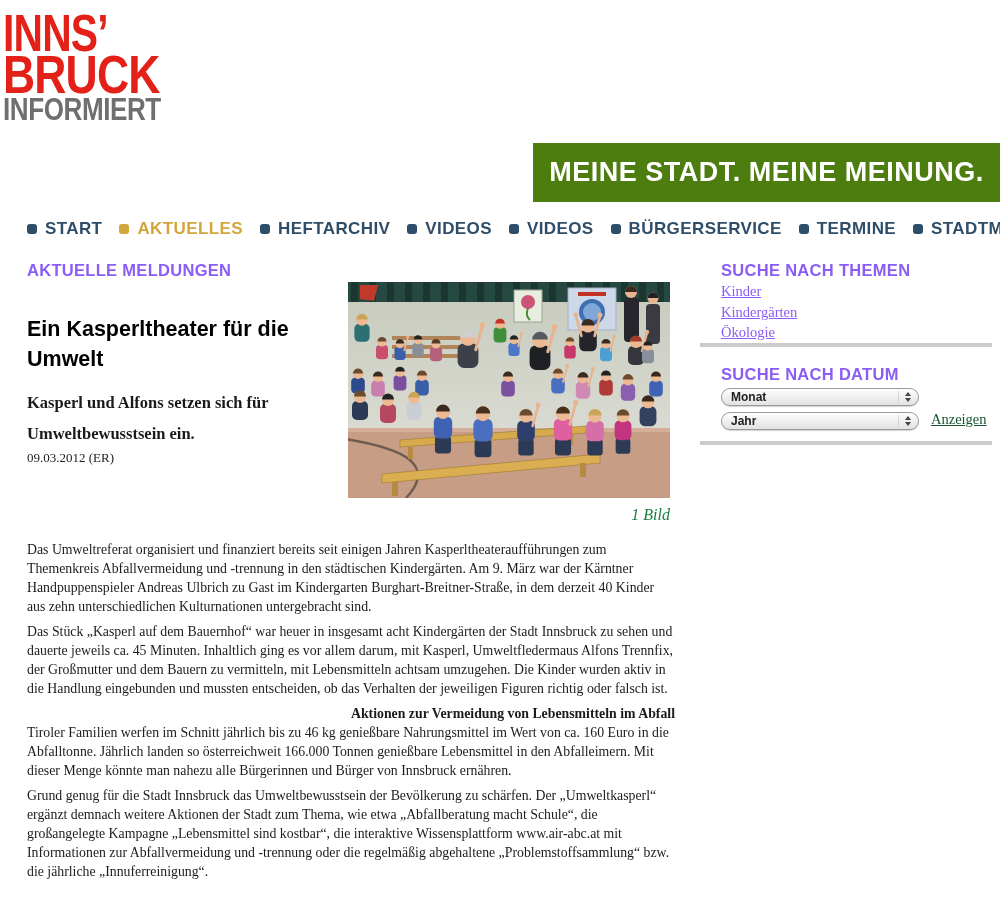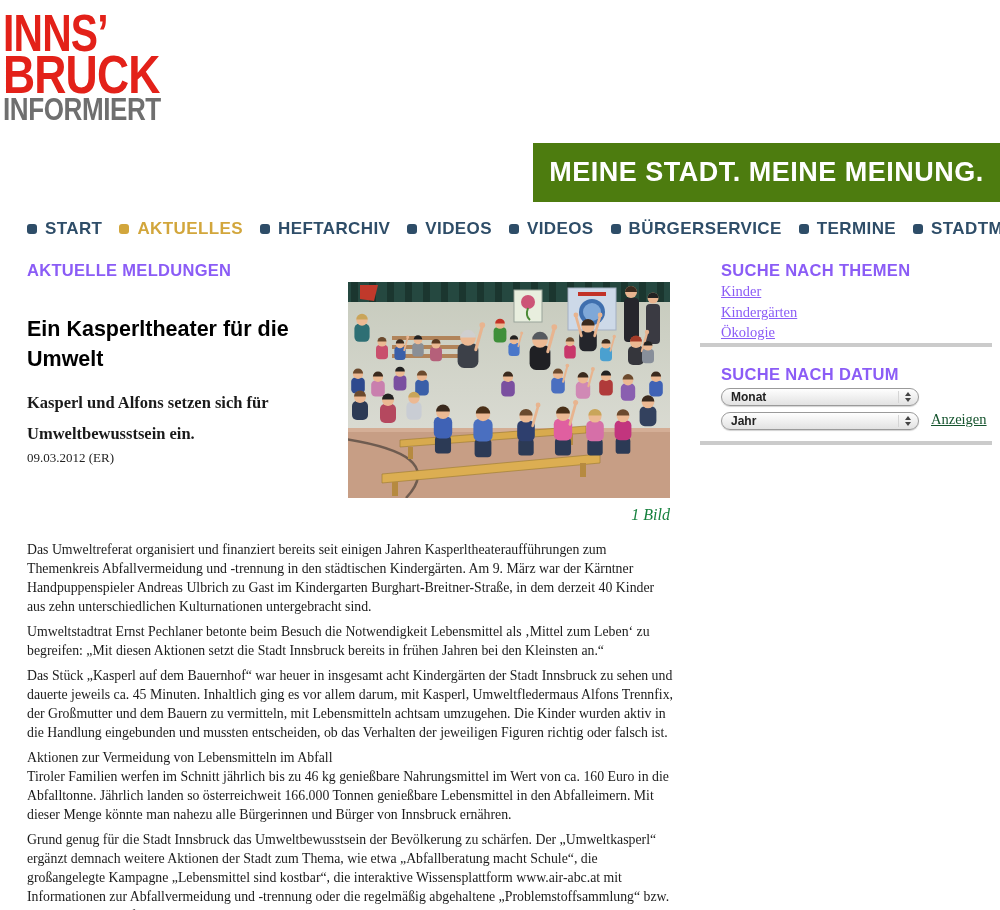--- a/index.html
+++ b/index.html
@@ -60,21 +60,21 @@
     cursor:pointer;
   }
   #sel-monat { top:388px; } #sel-jahr { top:412px; }
   .stepper { margin-left:auto; display:flex; flex-direction:column; gap:2px; align-items:center; padding-left:6px; border-left:1px solid #d5d5d5; height:12px; justify-content:center; }
   .tri-up   { width:0; height:0; border-left:3.5px solid transparent; border-right:3.5px solid transparent; border-bottom:4px solid #444; }
   .tri-down { width:0; height:0; border-left:3.5px solid transparent; border-right:3.5px solid transparent; border-top:4px solid #444; }
   .anzeigen { position:absolute; left:931px; top:411px; font-size:14.5px; color:#14532d; text-decoration:underline; cursor:pointer; }
   
   .article-body { position:absolute; left:27px; top:540px; width:648px; font-size:13.8px; line-height:19px; color:#1b1b1b; }
   .article-body p { margin:0 0 6px 0; }
-  .para-heading { font-weight:400; }
+  .para-heading { font-weight:700;text-align:right; }
 </style>
 </head>
 <body>
 
 <div class="logo">
   <div class="l1">INNS’</div>
   <div class="l2">BRUCK</div>
   <div class="l3">INFORMIERT</div>
 </div>
 
@@ -327,18 +327,17 @@
   <span class="stepper">
     <span class="tri-up"></span>
       <span class="tri-down"></span>
   </span>
 </div>
 <a class="anzeigen">Anzeigen</a>
 <div class="divider" id="div2"></div>
 
 <div class="article-body">
   <p>Das Umweltreferat organisiert und finanziert bereits seit einigen Jahren Kasperltheateraufführungen zum Themenkreis Abfallvermeidung und -trennung in den städtischen Kindergärten. Am 9. März war der Kärntner Handpuppenspieler Andreas Ulbrich zu Gast im Kindergarten Burghart-Breitner-Straße, in dem derzeit 40 Kinder aus zehn unterschiedlichen Kulturnationen untergebracht sind.</p>
-  <p>Umweltstadtrat Ernst Pechlaner betonte beim Besuch die Notwendigkeit Lebensmittel als ‚Mittel zum Leben‘ zu begreifen: „Mit diesen Aktionen setzt die Stadt Innsbruck bereits in frühen Jahren bei den Kleinsten an.“</p>
   <p>Das Stück „Kasperl auf dem Bauernhof“ war heuer in insgesamt acht Kindergärten der Stadt Innsbruck zu sehen und dauerte jeweils ca. 45 Minuten. Inhaltlich ging es vor allem darum, mit Kasperl, Umweltfledermaus Alfons Trennfix, der Großmutter und dem Bauern zu vermitteln, mit Lebensmitteln achtsam umzugehen. Die Kinder wurden aktiv in die Handlung eingebunden und mussten entscheiden, ob das Verhalten der jeweiligen Figuren richtig oder falsch ist.</p>
   <div class="para-heading">Aktionen zur Vermeidung von Lebensmitteln im Abfall</div>
   <p>Tiroler Familien werfen im Schnitt jährlich bis zu 46 kg genießbare Nahrungsmittel im Wert von ca. 160 Euro in die Abfalltonne. Jährlich landen so österreichweit 166.000 Tonnen genießbare Lebensmittel in den Abfalleimern. Mit dieser Menge könnte man nahezu alle Bürgerinnen und Bürger von Innsbruck ernähren.</p>
   <p>Grund genug für die Stadt Innsbruck das Umweltbewusstsein der Bevölkerung zu schärfen. Der „Umweltkasperl“ ergänzt demnach weitere Aktionen der Stadt zum Thema, wie etwa „Abfallberatung macht Schule“, die großangelegte Kampagne „Lebensmittel sind kostbar“, die interaktive Wissensplattform www.air-abc.at mit Informationen zur Abfallvermeidung und -trennung oder die regelmäßig abgehaltene „Problemstoffsammlung“ bzw. die jährliche „Innuferreinigung“.</p>
 </div>
 
 </body></html>

